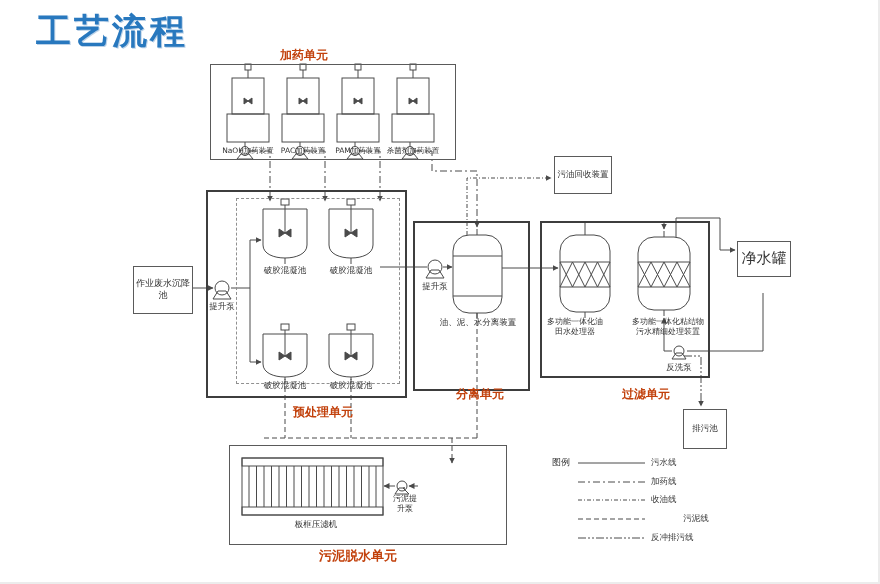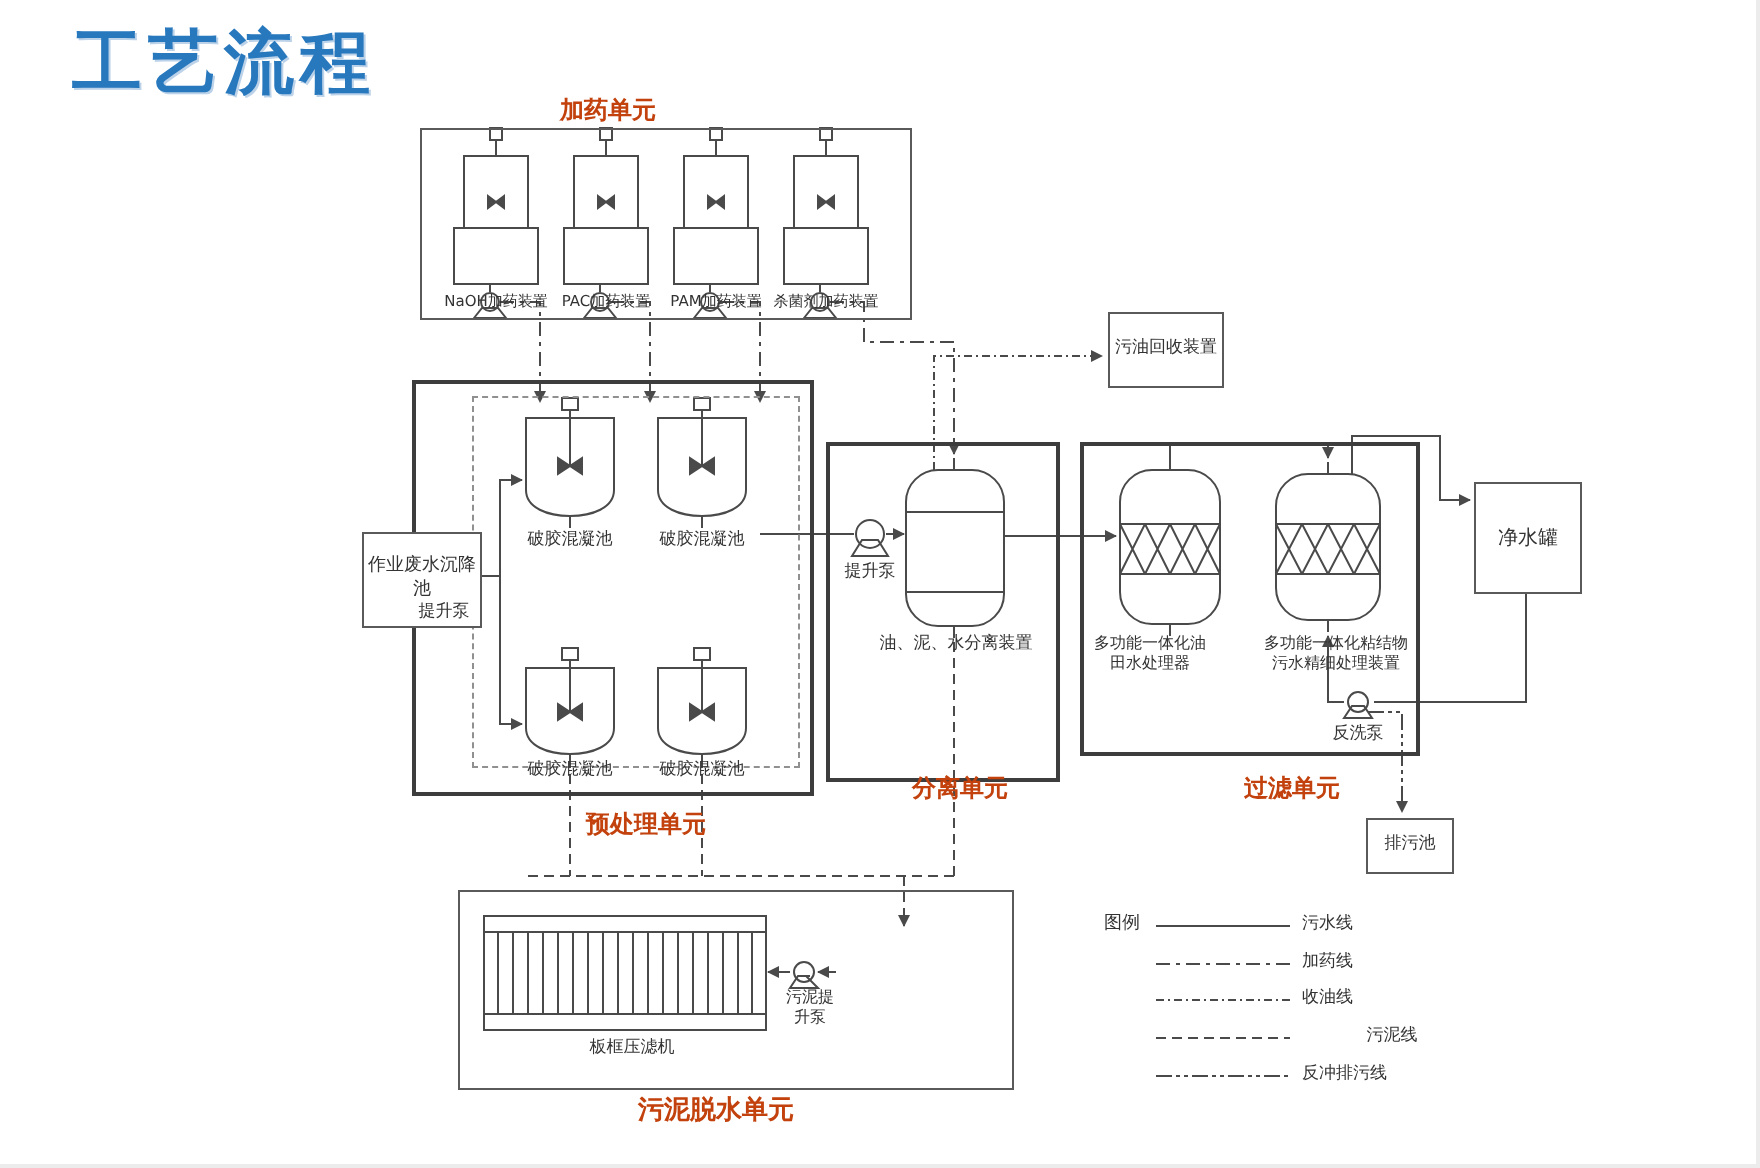--- a/index.html
+++ b/index.html
@@ -202,24 +202,24 @@
     </g>
   </svg>
 
   <div class="frame f1" style="left:210px;top:64px;width:246px;height:96px;"></div>
   <div class="frame f2" style="left:206px;top:190px;width:201px;height:208px;"></div>
   <div class="frame fd" style="left:236px;top:198px;width:164px;height:186px;"></div>
   <div class="frame f2" style="left:413px;top:221px;width:117px;height:170px;"></div>
   <div class="frame f2" style="left:540px;top:221px;width:170px;height:157px;"></div>
   <div class="frame f1" style="left:229px;top:445px;width:278px;height:100px;"></div>
 
-  <div class="node" style="left:133px;top:266px;width:60px;height:48px;font-size:9px;margin-left:48px;">作业废水沉降池</div>
+  <div class="node" style="left:133px;top:266px;width:60px;height:48px;font-size:9px;">作业废水沉降池</div>
   <div class="node" style="left:554px;top:156px;width:58px;height:38px;font-size:8.5px;">污油回收装置</div>
-  <div class="node" style="left:737px;top:241px;width:54px;height:56px;font-size:10px;">净水罐</div>
-  <div class="node" style="left:683px;top:409px;width:44px;height:28px;font-size:8.5px;">排污池</div>
+  <div class="node" style="left:737px;top:241px;width:54px;height:36px;font-size:15px;">净水罐</div>
+  <div class="node" style="left:683px;top:409px;width:44px;height:40px;font-size:8.5px;">排污池</div>
 
   <div class="lbl bold" style="left:254px;top:48px;width:100px;font-size:12px;">加药单元</div>
   <div class="lbl bold" style="left:283px;top:405px;width:80px;font-size:12px;">预处理单元</div>
   <div class="lbl bold" style="left:448px;top:387px;width:64px;font-size:12px;">分离单元</div>
   <div class="lbl bold" style="left:614px;top:387px;width:64px;font-size:12px;">过滤单元</div>
   <div class="lbl bold" style="left:306px;top:548px;width:104px;font-size:13px;">污泥脱水单元</div>
 
   <div class="lbl" style="left:218px;top:146px;width:60px;font-size:7.5px;">NaOH加药装置</div>
   <div class="lbl" style="left:273px;top:146px;width:60px;font-size:7.5px;">PAC加药装置</div>
   <div class="lbl" style="left:328px;top:146px;width:60px;font-size:7.5px;">PAM加药装置</div>

